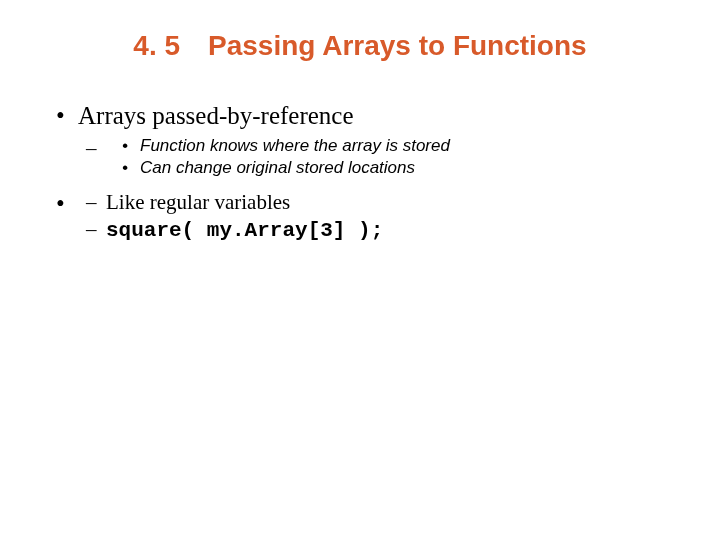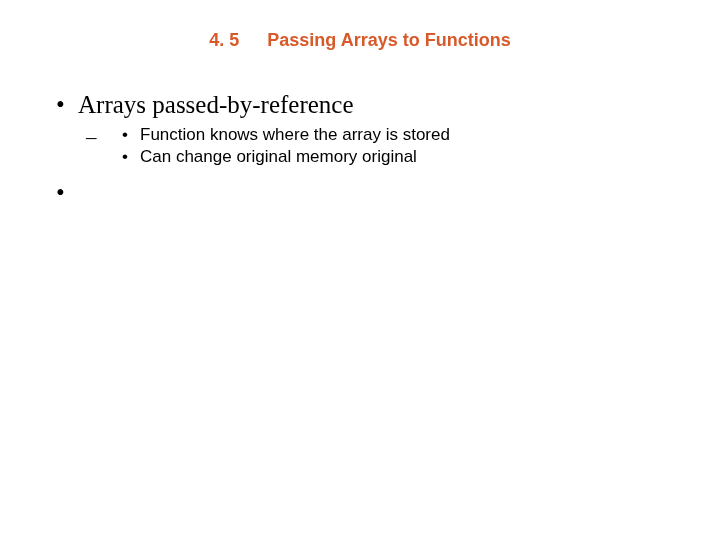--- a/index.html
+++ b/index.html
@@ -11,21 +11,21 @@
     font-family: "Times New Roman", Times, serif;
     color: #000000;
   }
   .slide {
     padding: 20px 40px;
     box-sizing: border-box;
   }
   .title {
     font-family: Arial, Helvetica, sans-serif;
     font-weight: bold;
-    font-size: 18px;
+    font-size: 28px;
     color: #d85a2a;
     text-align: center;
     margin: 10px 0 40px 0;
   }
   .title-num {
     display: inline-block;
     margin-right: 28px;
   }
   ul.level1 {
     list-style: none;
@@ -56,20 +56,21 @@
   ul.level2 > li::before {
     content: "–";
     position: absolute;
     left: -20px;
     top: 0;
   }
   ul.level3 {
     list-style: none;
     padding-left: 34px;
     margin: 6px 0 12px 0;
+    font-style: italic;
   }
   ul.level3 > li {
     font-family: Arial, Helvetica, sans-serif;
     font-size: 17px;
     margin-bottom: 2px;
     position: relative;
   }
   ul.level3 > li::before {
     content: "•";
     position: absolute;
@@ -92,22 +93,30 @@
   <ul class="level1">
     <li>
       <span>Arrays passed-by-reference</span>
       <ul class="level2">
         <li>
           <ul class="level3">
             <li>
               <span>Function knows where the array is stored</span>
             </li>
             <li>
-              <span>Can change original memory original</span>
+              <span>Can change original stored locations</span>
             </li>
           </ul>
         </li>
       </ul>
     </li>
     <li>
+      <ul class="level2">
+        <li>
+          <span>Like regular variables</span>
+        </li>
+        <li>
+          <span class="mono">square( my.Array[3] );</span>
+        </li>
+      </ul>
     </li>
   </ul>
 </div>
 
 </body></html>

